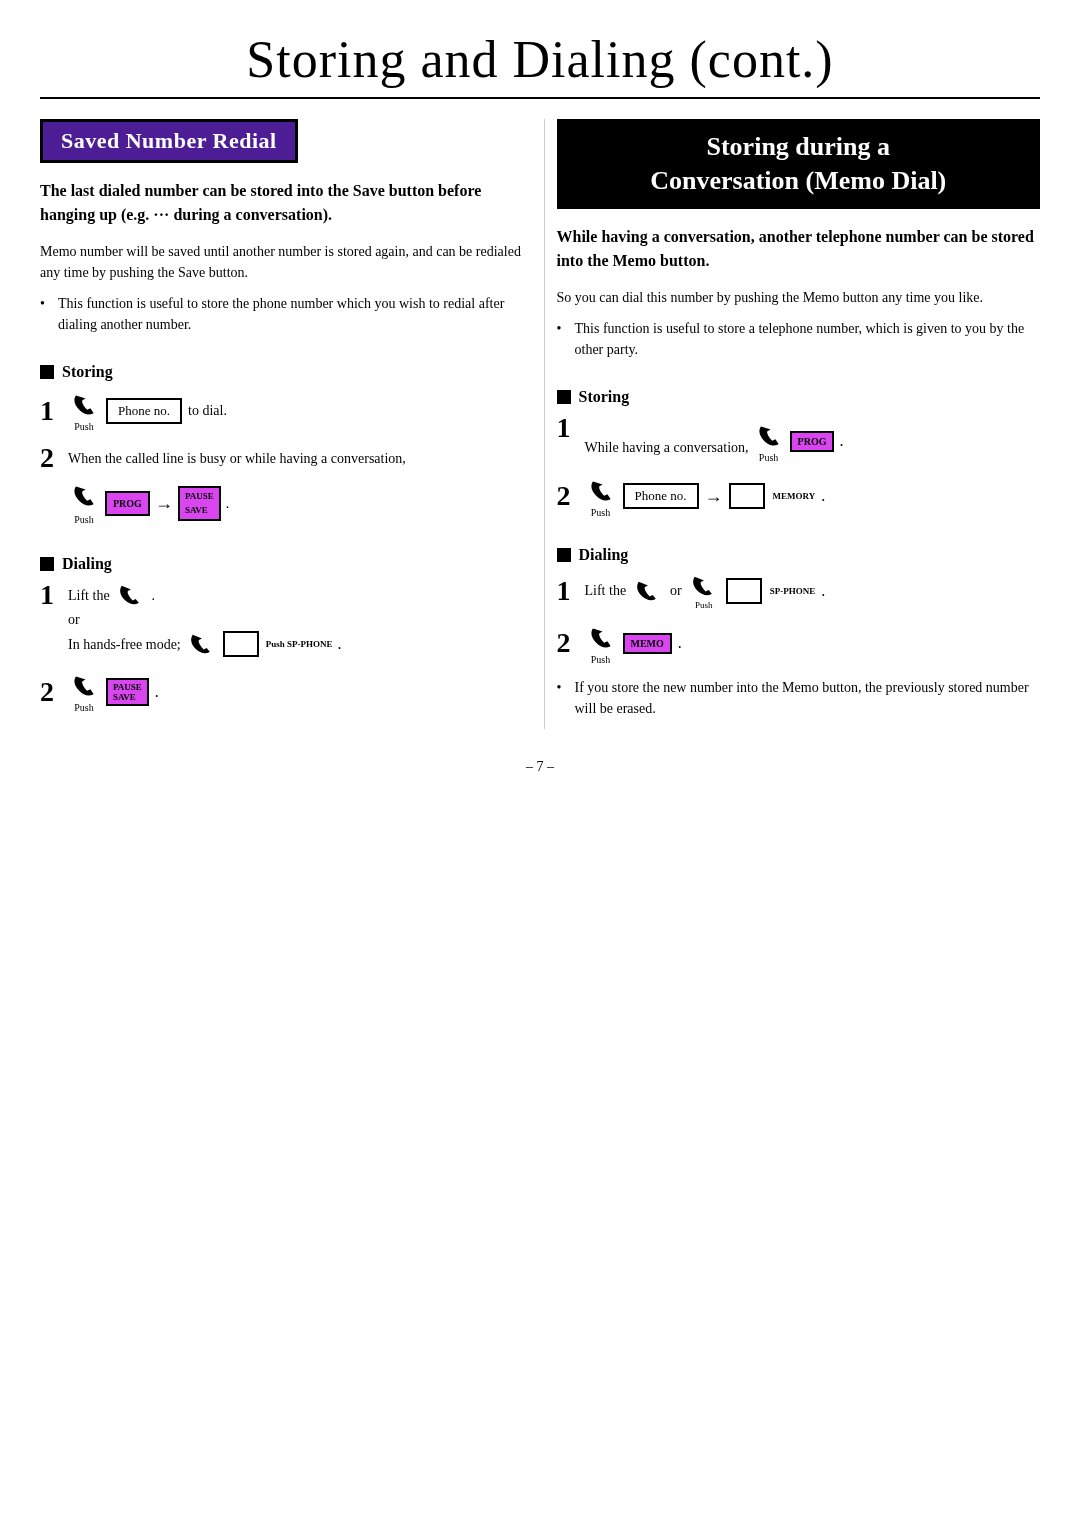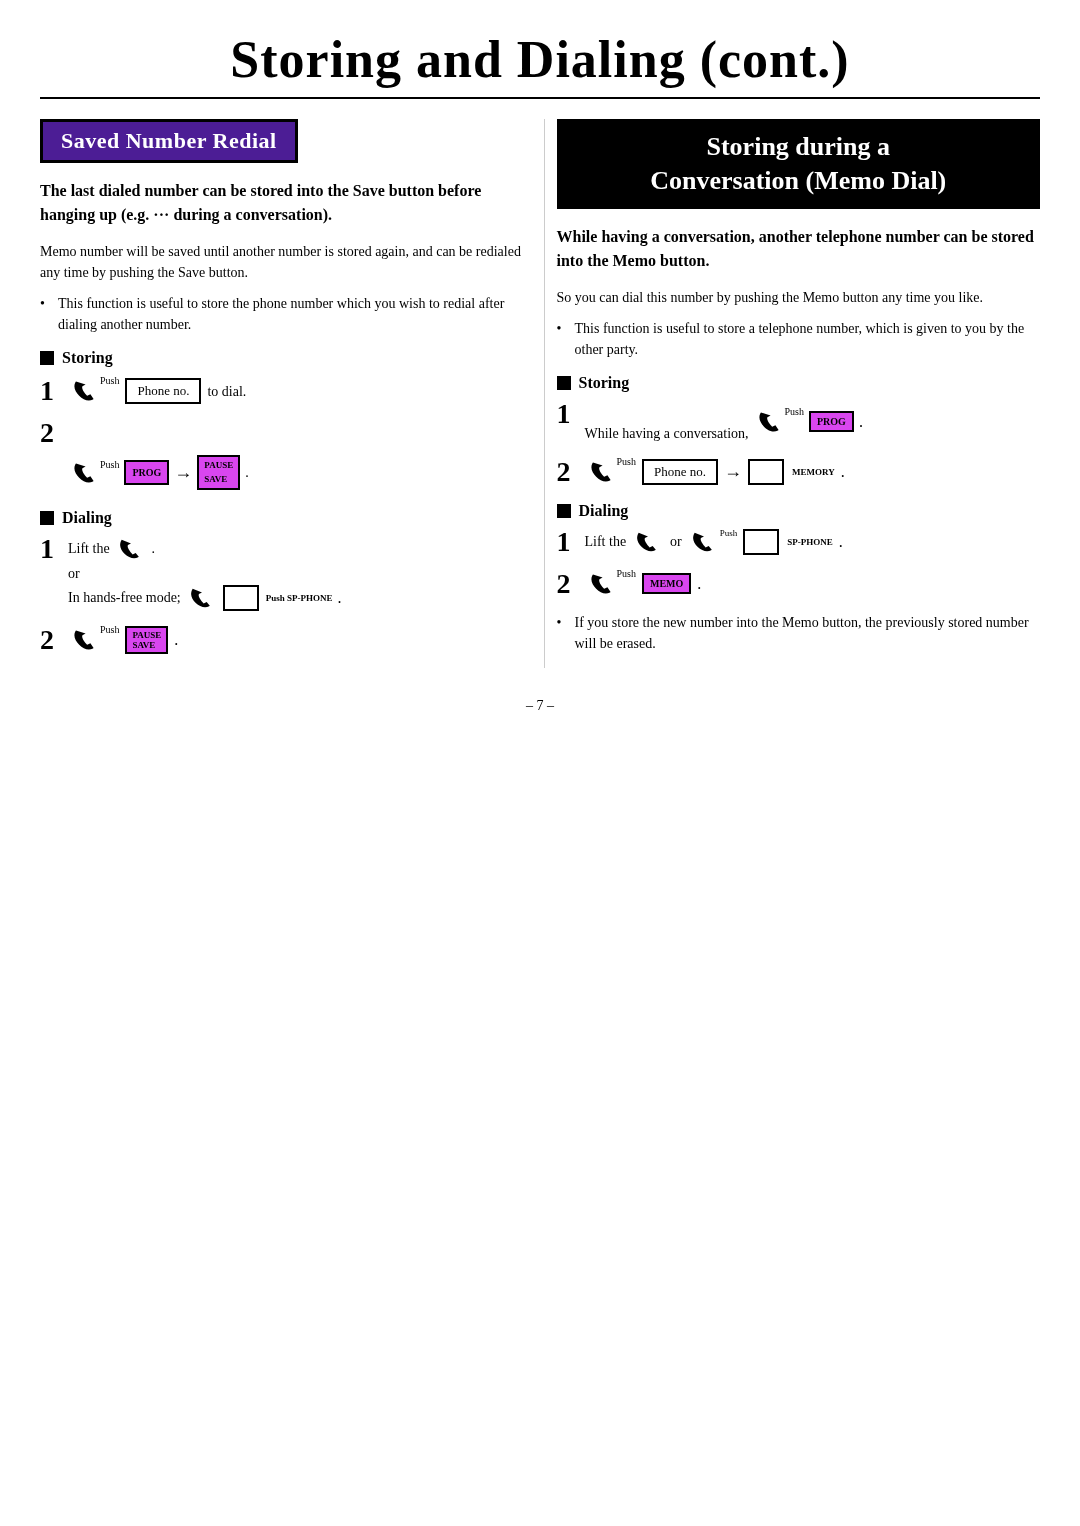--- a/index.html
+++ b/index.html
@@ -9,21 +9,21 @@
       width: 1080px;
       min-height: 1526px;
       padding: 30px 40px;
       color: #000;
     }
 
     
     .page-title {
       text-align: center;
       font-size: 52px;
-      font-weight: bold;
+      font-weight: normal;
       margin-bottom: 8px;
       letter-spacing: 1px;
     }
 
     .title-underline {
       border-top: 2px solid #000;
       margin-bottom: 20px;
     }
 
     
@@ -94,21 +94,21 @@
     .bullet-item::before {
       content: '•';
       position: absolute;
       left: 0;
     }
 
     
     .subsection-header {
       font-size: 16px;
       font-weight: bold;
-      margin-top: 14px;
+      margin-top: 28px;
       margin-bottom: 8px;
       display: flex;
       align-items: center;
       gap: 8px;
     }
 
     .subsection-header .sq-icon {
       width: 14px;
       height: 14px;
       background: #000;
@@ -178,20 +178,22 @@
     .sp-phone-label {
       font-size: 9px;
       font-weight: bold;
       display: inline-block;
       margin-left: 2px;
       text-align: right;
     }
 
     .icon-with-label {
       display: inline-flex;
+      flex-direction: column;
+      align-items: center;
     }
 
     
     .step-block {
       margin-bottom: 12px;
     }
 
     .step-block .step-top {
       display: flex;
       align-items: center;
@@ -256,20 +258,21 @@
 
         <span class="btn-box-phone-no">Phone no.</span>
         <span class="step-text">to dial.</span>
       </div>
     </div>
 
     
     <div class="step-block">
       <div class="step-top">
         <span class="step-number">2</span>
+        <span class="step-text">When the called line is busy or while having a conversation,</span>
       </div>
       <div class="step-body">
         <div class="inline-flex-center" style="margin-top:8px;">
           <span class="icon-with-label">
             <svg class="handset-svg" viewBox="0 0 40 40" fill="none" xmlns="http://www.w3.org/2000/svg">
               <path d="M10 8 C10 8 8 10 8 14 C8 22 18 32 26 32 C30 32 32 30 32 30 L28 24 L24 26 C24 26 16 18 18 14 L22 12 Z" fill="#000"></path>
             </svg>
             <span class="push-label">Push</span>
           </span>
           <span class="btn-box-small">PROG</span>

